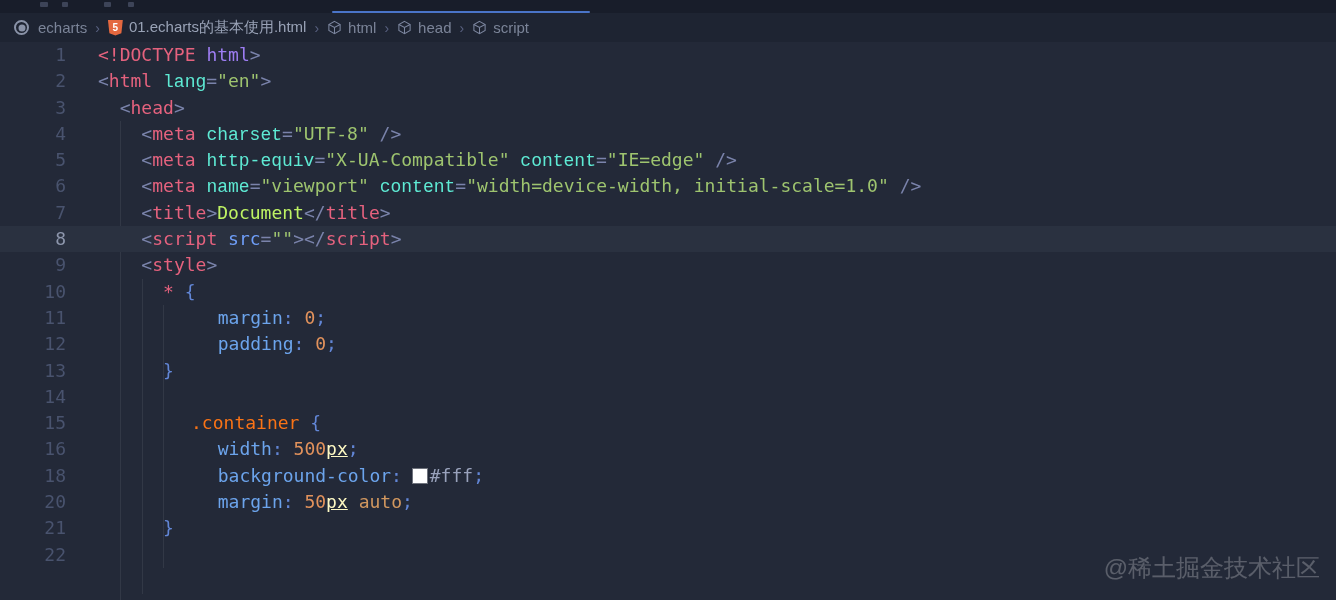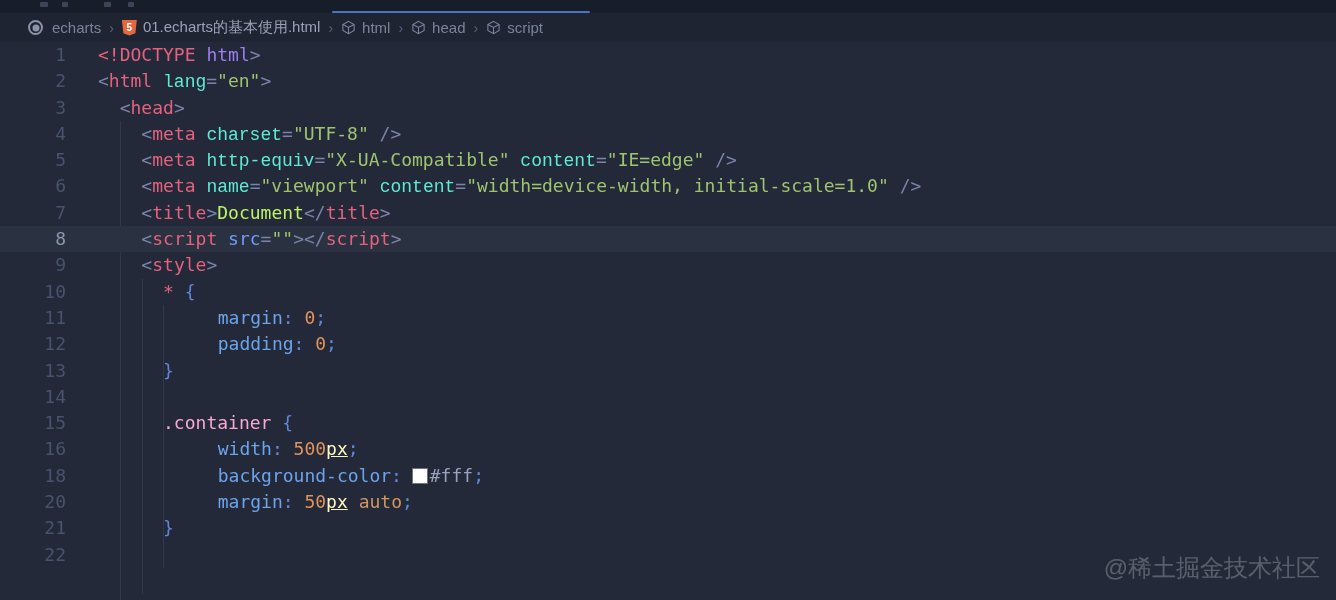--- a/index.html
+++ b/index.html
@@ -21,21 +21,21 @@
   #tab-underline {
     position:absolute; bottom:0; left:332px; width:258px; height:2px;
     background:#4a74c8; border-radius:1px;
   }
 
   
   #breadcrumbs {
     position:absolute; top:13px; left:0; right:0; height:29px;
     background:#1e2432;
     display:flex; align-items:center;
-    padding-left:28px;
+    padding-left:14px;
     font-family:"Liberation Sans", sans-serif;
     font-size:15px; color:#7b8498;
     white-space:nowrap;
   }
   .crumb { display:inline-flex; align-items:center; gap:6px; cursor:pointer; }
   .crumb-sep { color:#596180; margin:0 8px; font-size:14px; }
   .crumb-file { color:#99a2b6; }
   .record-icon {
     width:15px; height:15px; border-radius:50%;
     border:2px solid #8a93a8; position:relative; margin-right:9px;
@@ -83,21 +83,21 @@
   .tk-attrB{ color:#6f9ef8; }
   .tk-str  { color:#9ec46f; }
   .tk-pun  { color:#7a83ab; }
   .tk-txt  { color:#bef264; }
   .tk-prop { color:#6ca4ec;margin-left:33px; }
   .tk-cpun { color:#6286d6; }
   .tk-num  { color:#e2925c; }
   .tk-unit { color:#fef9c3;text-decoration:underline; }
   .tk-kw   { color:#d1975f; }
   .tk-star { color:#e5627e; }
-  .tk-cls  { color:#f9a8d4; }
+  .tk-cls  { color:#f97316;padding-left:28px; }
   .tk-cval { color:#99a2bc; }
   .tk-sw {
     display:inline-block; width:14px; height:14px;
     background:#ffffff; vertical-align:-1px; margin-right:3px;
     outline:1px solid rgba(255,255,255,0.35);
   }
 
   
   #watermark {
     position:absolute; right:16px; bottom:16px;

